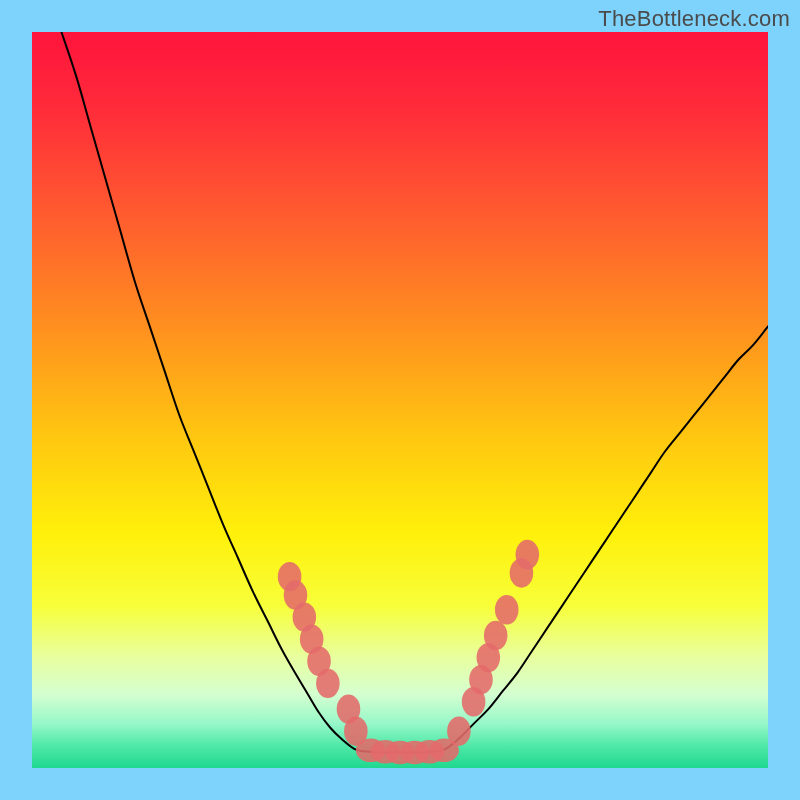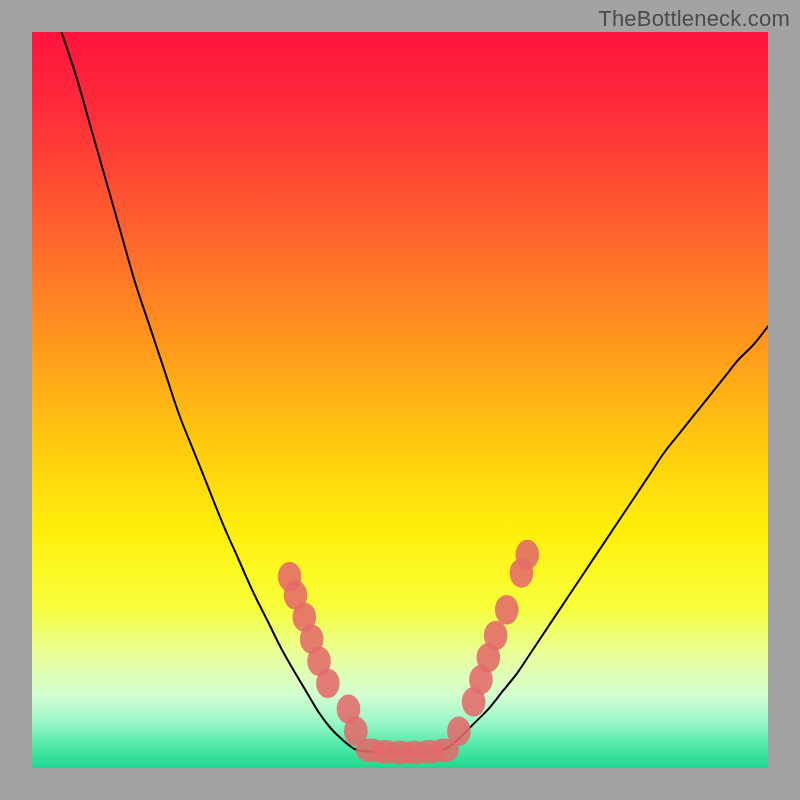--- a/index.html
+++ b/index.html
@@ -8,21 +8,21 @@
     width: 800px;
     height: 800px;
     background: #000;
     overflow: hidden;
     font-family: Arial, Helvetica, sans-serif;
   }
   .frame {
     position: relative;
     width: 800px;
     height: 800px;
-    background: #a3a3a3;
+    background: #7dd3fc;
   }
   .plot-area {
     position: absolute;
     left: 32px;
     top: 32px;
     width: 736px;
     height: 736px;
     overflow: hidden;
   }
   .gradient-bg {

